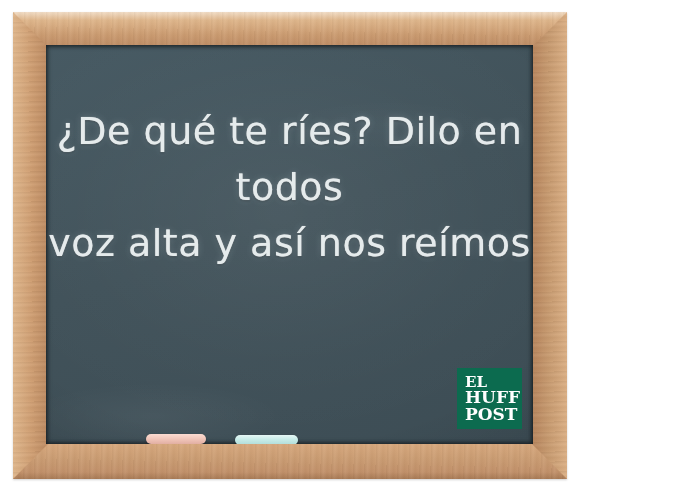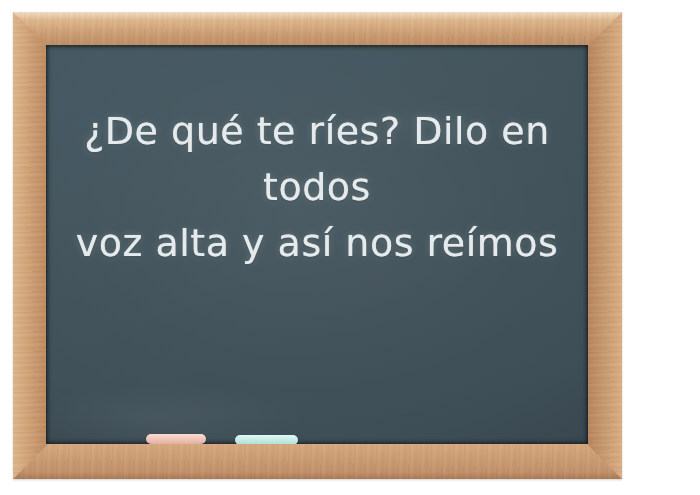--- a/index.html
+++ b/index.html
@@ -19,21 +19,21 @@
     width: 700px;
     height: 495px;
     background: #ffffff;
   }
 
   
   .frame {
     position: absolute;
     left: 13px;
     top: 12px;
-    width: 609px;
+    width: 554px;
     height: 467px;
     box-sizing: border-box;
     background:
       linear-gradient(180deg,
         rgba(255,255,255,0.55) 0px,
         rgba(255,255,255,0.10) 3px,
         rgba(0,0,0,0.00) 7px,
         rgba(0,0,0,0.00) 92%,
         rgba(0,0,0,0.16) 100%),
       repeating-linear-gradient(90deg,
@@ -215,17 +215,22 @@
 
       <div class="board-text">
         <span class="ln">¿De qué te ríes? Dilo en</span>
         <span class="ln">todos</span>
         <span class="ln">voz alta y así nos reímos</span>
       </div>
 
       <div class="chalk chalk-pink"></div>
       <div class="chalk chalk-cyan"></div>
 
+      <div class="logo">
+        <span class="logo-line l1">EL</span>
+        <span class="logo-line l2">HUFF</span>
+        <span class="logo-line l3">POST</span>
+      </div>
 
     </div>
   </div>
 
 </div>
 
 </body></html>

